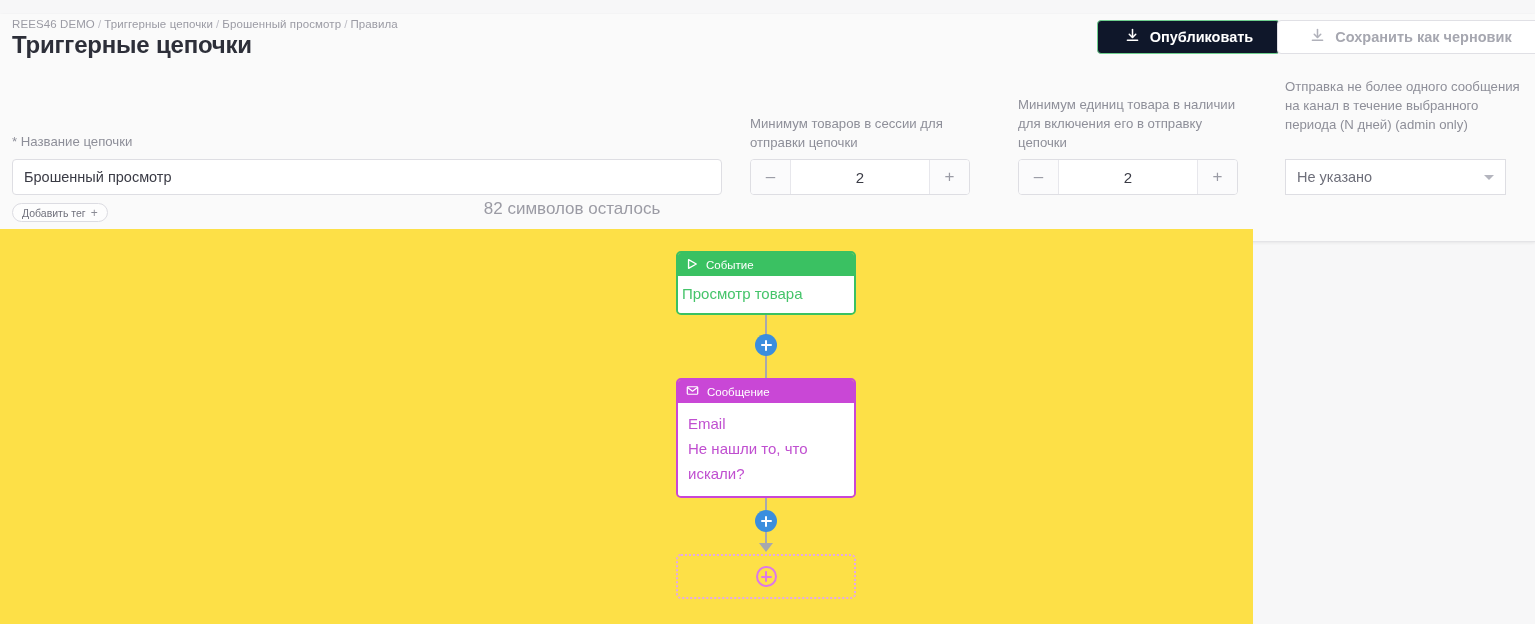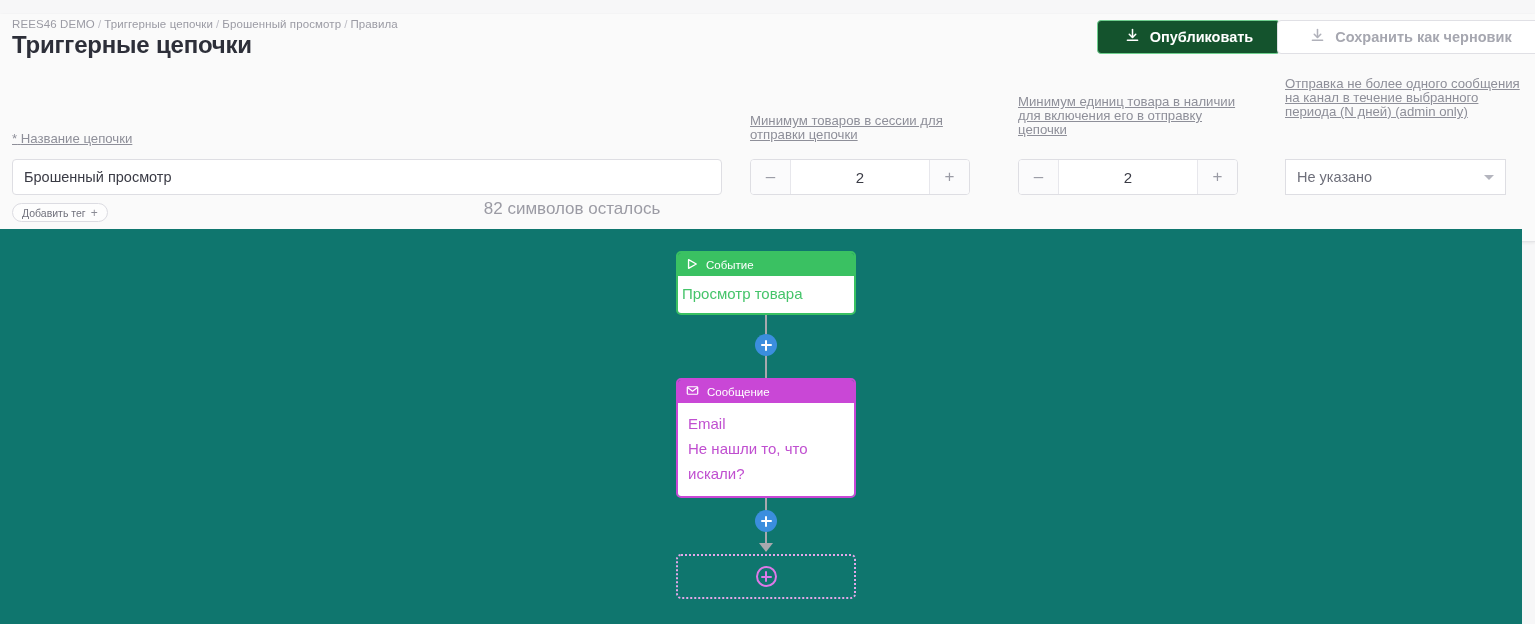--- a/index.html
+++ b/index.html
@@ -53,41 +53,40 @@
     height: 34px;
     border-radius: 4px;
     font-size: 14.5px;
     font-weight: bold;
     cursor: pointer;
     user-select: none;
   }
   .btn-publish {
     left: 1097px; top: 6px;
     width: 183px;
-    background: #14532d;
+    background: #0f172a;
     color: #ffffff;
     border: 1px solid #6ecf8e;
   }
   .btn-draft {
     left: 1277px; top: 6px;
     width: 267px;
     background: #ffffff;
     color: #a6a7b0;
     border: 1px solid #e0e0e5;
     font-weight: bold;
   }
   .icon-download { display: block; }
 
   
   .field-label {
     position: absolute;
     font-size: 13.2px;
     color: #8e8f99;
-    line-height: 14px;
-    text-decoration: underline;
+    line-height: 19px;
   }
   .req-star { color: #8e8f99; }
 
   .name-label { left: 12px; top: 118px; }
 
   .text-input {
     position: absolute;
     left: 12px; top: 145px;
     width: 710px; height: 36px;
     border: 1px solid #dedee3;
@@ -186,22 +185,22 @@
     width: 0; height: 0;
     border-left: 5px solid transparent;
     border-right: 5px solid transparent;
     border-top: 5px solid #b4b5be;
   }
 
   
   .canvas {
     position: absolute;
     left: 0; top: 229px;
-    width: 1522px; height: 395px;
-    background: #0f766e;
+    width: 1253px; height: 395px;
+    background: #fde047;
     overflow: hidden;
   }
 
   .conn-line {
     position: absolute;
     left: 765px;
     width: 2px;
     background: #a8a8ae;
   }
   .arrow-head {

